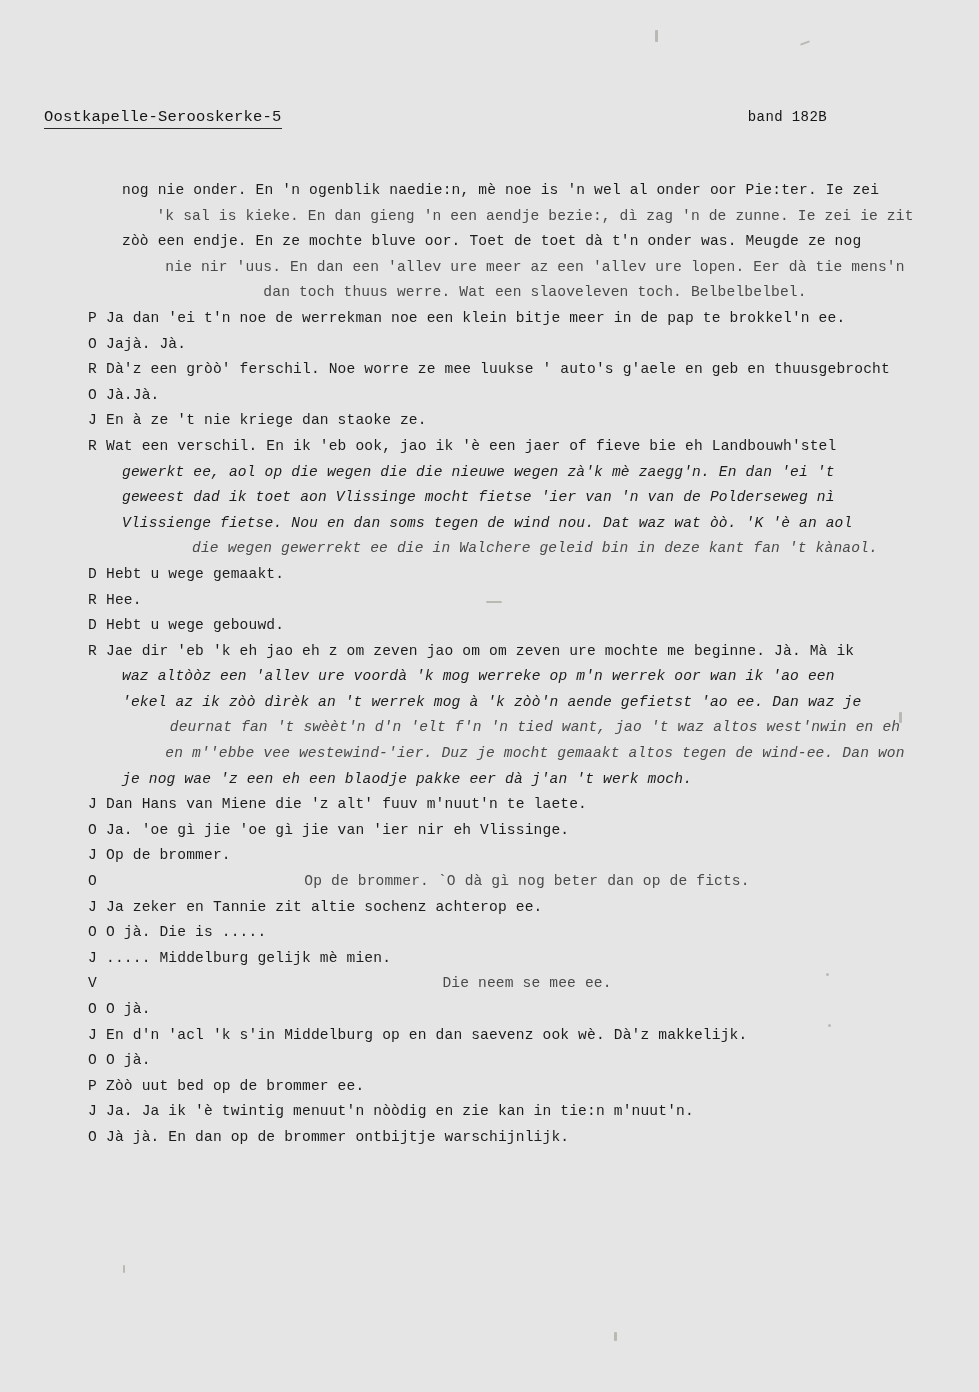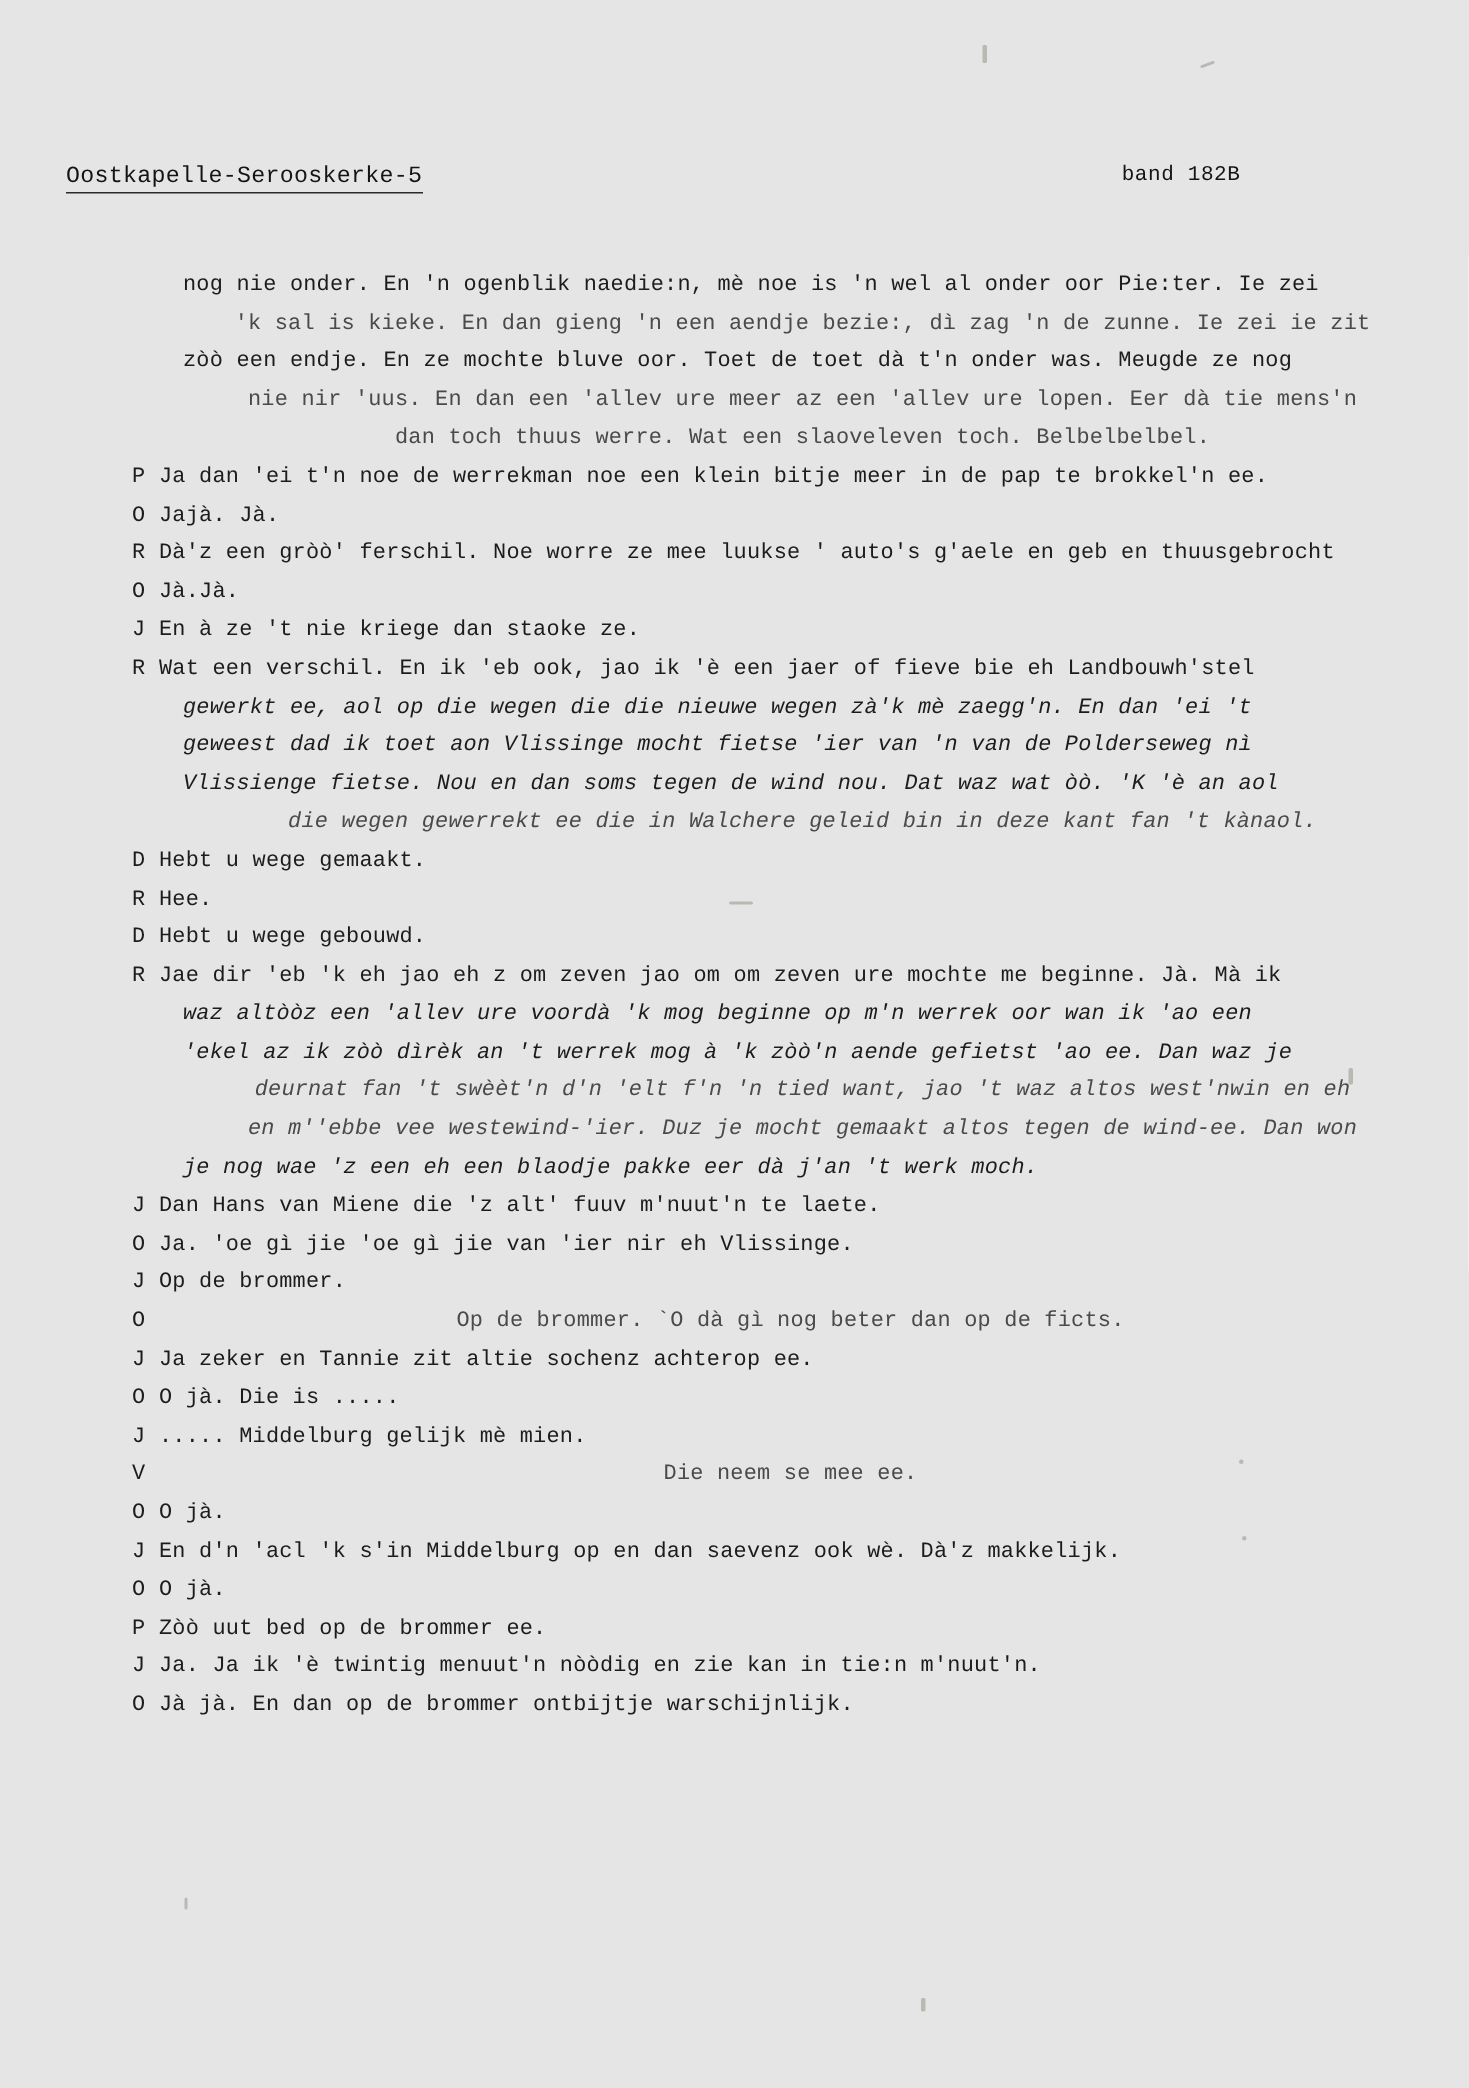--- a/index.html
+++ b/index.html
@@ -120,21 +120,21 @@
       <div class="line-row"><span class="spk">J</span><span class="txt">En à ze 't nie kriege dan staoke ze.</span></div>
       <div class="line-row"><span class="spk">R</span><span class="txt">Wat een verschil. En ik 'eb ook, jao ik 'è een jaer of fieve bie eh Landbouwh'stel</span></div>
       <div class="line-row cont"><span class="spk">R</span><span class="txt">gewerkt ee, aol op die wegen die die nieuwe wegen zà'k mè zaegg'n. En dan 'ei 't</span></div>
       <div class="line-row cont"><span class="spk">R</span><span class="txt">geweest dad ik toet aon Vlissinge mocht fietse 'ier van 'n van de Polderseweg nì</span></div>
       <div class="line-row cont"><span class="spk">R</span><span class="txt">Vlissienge fietse. Nou en dan soms tegen de wind nou. Dat waz wat òò. 'K 'è an aol</span></div>
       <div class="line-row cont"><span class="spk">R</span><span class="txt faded">die wegen gewerrekt ee die in Walchere geleid bin in deze kant fan 't kànaol.</span></div>
       <div class="line-row"><span class="spk">D</span><span class="txt">Hebt u wege gemaakt.</span></div>
       <div class="line-row"><span class="spk">R</span><span class="txt">Hee.</span></div>
       <div class="line-row"><span class="spk">D</span><span class="txt">Hebt u wege gebouwd.</span></div>
       <div class="line-row"><span class="spk">R</span><span class="txt">Jae dir 'eb 'k eh jao eh z om zeven jao om om zeven ure mochte me beginne. Jà. Mà ik</span></div>
-      <div class="line-row cont"><span class="spk">R</span><span class="txt">waz altòòz een 'allev ure voordà 'k mog beginne op m'n werrek oor wan ik 'ao een</span></div>
+      <div class="line-row cont"><span class="spk">R</span><span class="txt">waz altòòz een 'allev ure voordà 'k mog werreke op m'n werrek oor wan ik 'ao een</span></div>
       <div class="line-row cont"><span class="spk">R</span><span class="txt">'ekel az ik zòò dìrèk an 't werrek mog à 'k zòò'n aende gefietst 'ao ee. Dan waz je</span></div>
       <div class="line-row cont"><span class="spk">R</span><span class="txt faded">deurnat fan 't swèèt'n d'n 'elt f'n 'n tied want, jao 't waz altos west'nwin en eh</span></div>
       <div class="line-row cont"><span class="spk">R</span><span class="txt faded">en m''ebbe vee westewind-'ier. Duz je mocht gemaakt altos tegen de wind-ee. Dan won</span></div>
       <div class="line-row cont"><span class="spk">R</span><span class="txt">je nog wae 'z een eh een blaodje pakke eer dà j'an 't werk moch.</span></div>
       <div class="line-row"><span class="spk">J</span><span class="txt">Dan Hans van Miene die 'z alt' fuuv m'nuut'n te laete.</span></div>
       <div class="line-row"><span class="spk">O</span><span class="txt">Ja. 'oe gì jie 'oe gì jie van 'ier nir eh Vlissinge.</span></div>
       <div class="line-row"><span class="spk">J</span><span class="txt">Op de brommer.</span></div>
       <div class="line-row"><span class="spk">O</span><span class="txt faded">Op de brommer. `O dà gì nog beter dan op de ficts.</span></div>
       <div class="line-row"><span class="spk">J</span><span class="txt">Ja zeker en Tannie zit altie sochenz achterop ee.</span></div>
       <div class="line-row"><span class="spk">O</span><span class="txt">O jà. Die is .....</span></div>

